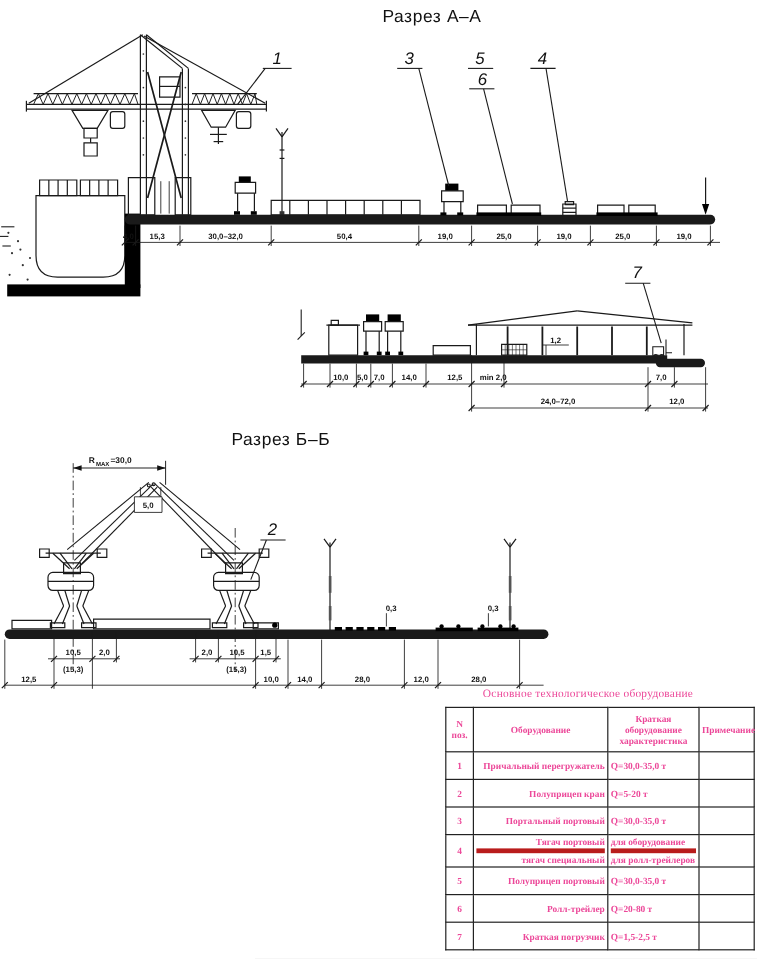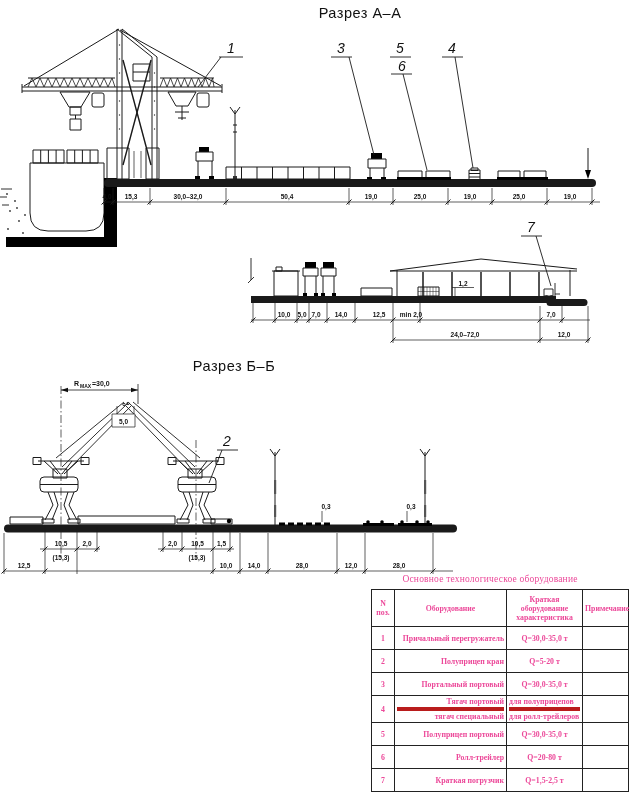--- a/index.html
+++ b/index.html
@@ -18,21 +18,21 @@
 
   .eq-wrap { position:absolute; left:371px; top:574px; width:238px; color:#ec4899; }
   .eq-title { font:9.5px "Liberation Serif", serif; text-align:center; letter-spacing:0.2px; }
   table.eq { border-collapse:collapse; width:257px; margin-top:5px; table-layout:fixed;
              font:7.8px "Liberation Serif", serif; }
   table.eq td, table.eq th { border:1px solid #222; padding:1px 2px; vertical-align:middle; font-weight:bold; }
   table.eq th { text-align:center; height:34px; }
   table.eq td { height:20px; }
   td.c-pos { text-align:center; }
   td.c-name { text-align:right; }
-  td.c-spec { text-align:center; }
+  td.c-spec { }
   td.c-spec.left { text-align:left; }
   .split-top { border-bottom:4px solid #b91c1c; padding-bottom:1px; margin-bottom:1px; }
   col.w-pos { width:23px; } col.w-name { width:112px; } col.w-spec { width:76px; } col.w-note { width:46px; }
 </style>
 </head>
 <body>
 
 <div class="sheet">
 
 <svg width="631" height="578" viewBox="0 0 631 578" stroke="#1a1a1a" stroke-width="1" fill="none">
@@ -604,21 +604,21 @@
         <td class="c-spec">Q=30,0-35,0 т</td>
         <td class="c-note"></td>
       </tr>
       <tr style="height:26px;">
         <td class="c-pos">4</td>
         <td class="c-name">
           <div class="split-top">Тягач портовый</div>
           <div>тягач специальный</div>
         </td>
         <td class="c-spec left">
-          <div class="split-top">для полуприцепов</div>
+          <div class="split-top">для оборудование</div>
           <div>для ролл-трейлеров</div>
         </td>
         <td class="c-note"></td>
       </tr>
       <tr>
         <td class="c-pos">5</td>
         <td class="c-name">Полуприцеп портовый</td>
         <td class="c-spec">Q=30,0-35,0 т</td>
         <td class="c-note"></td>
       </tr>

